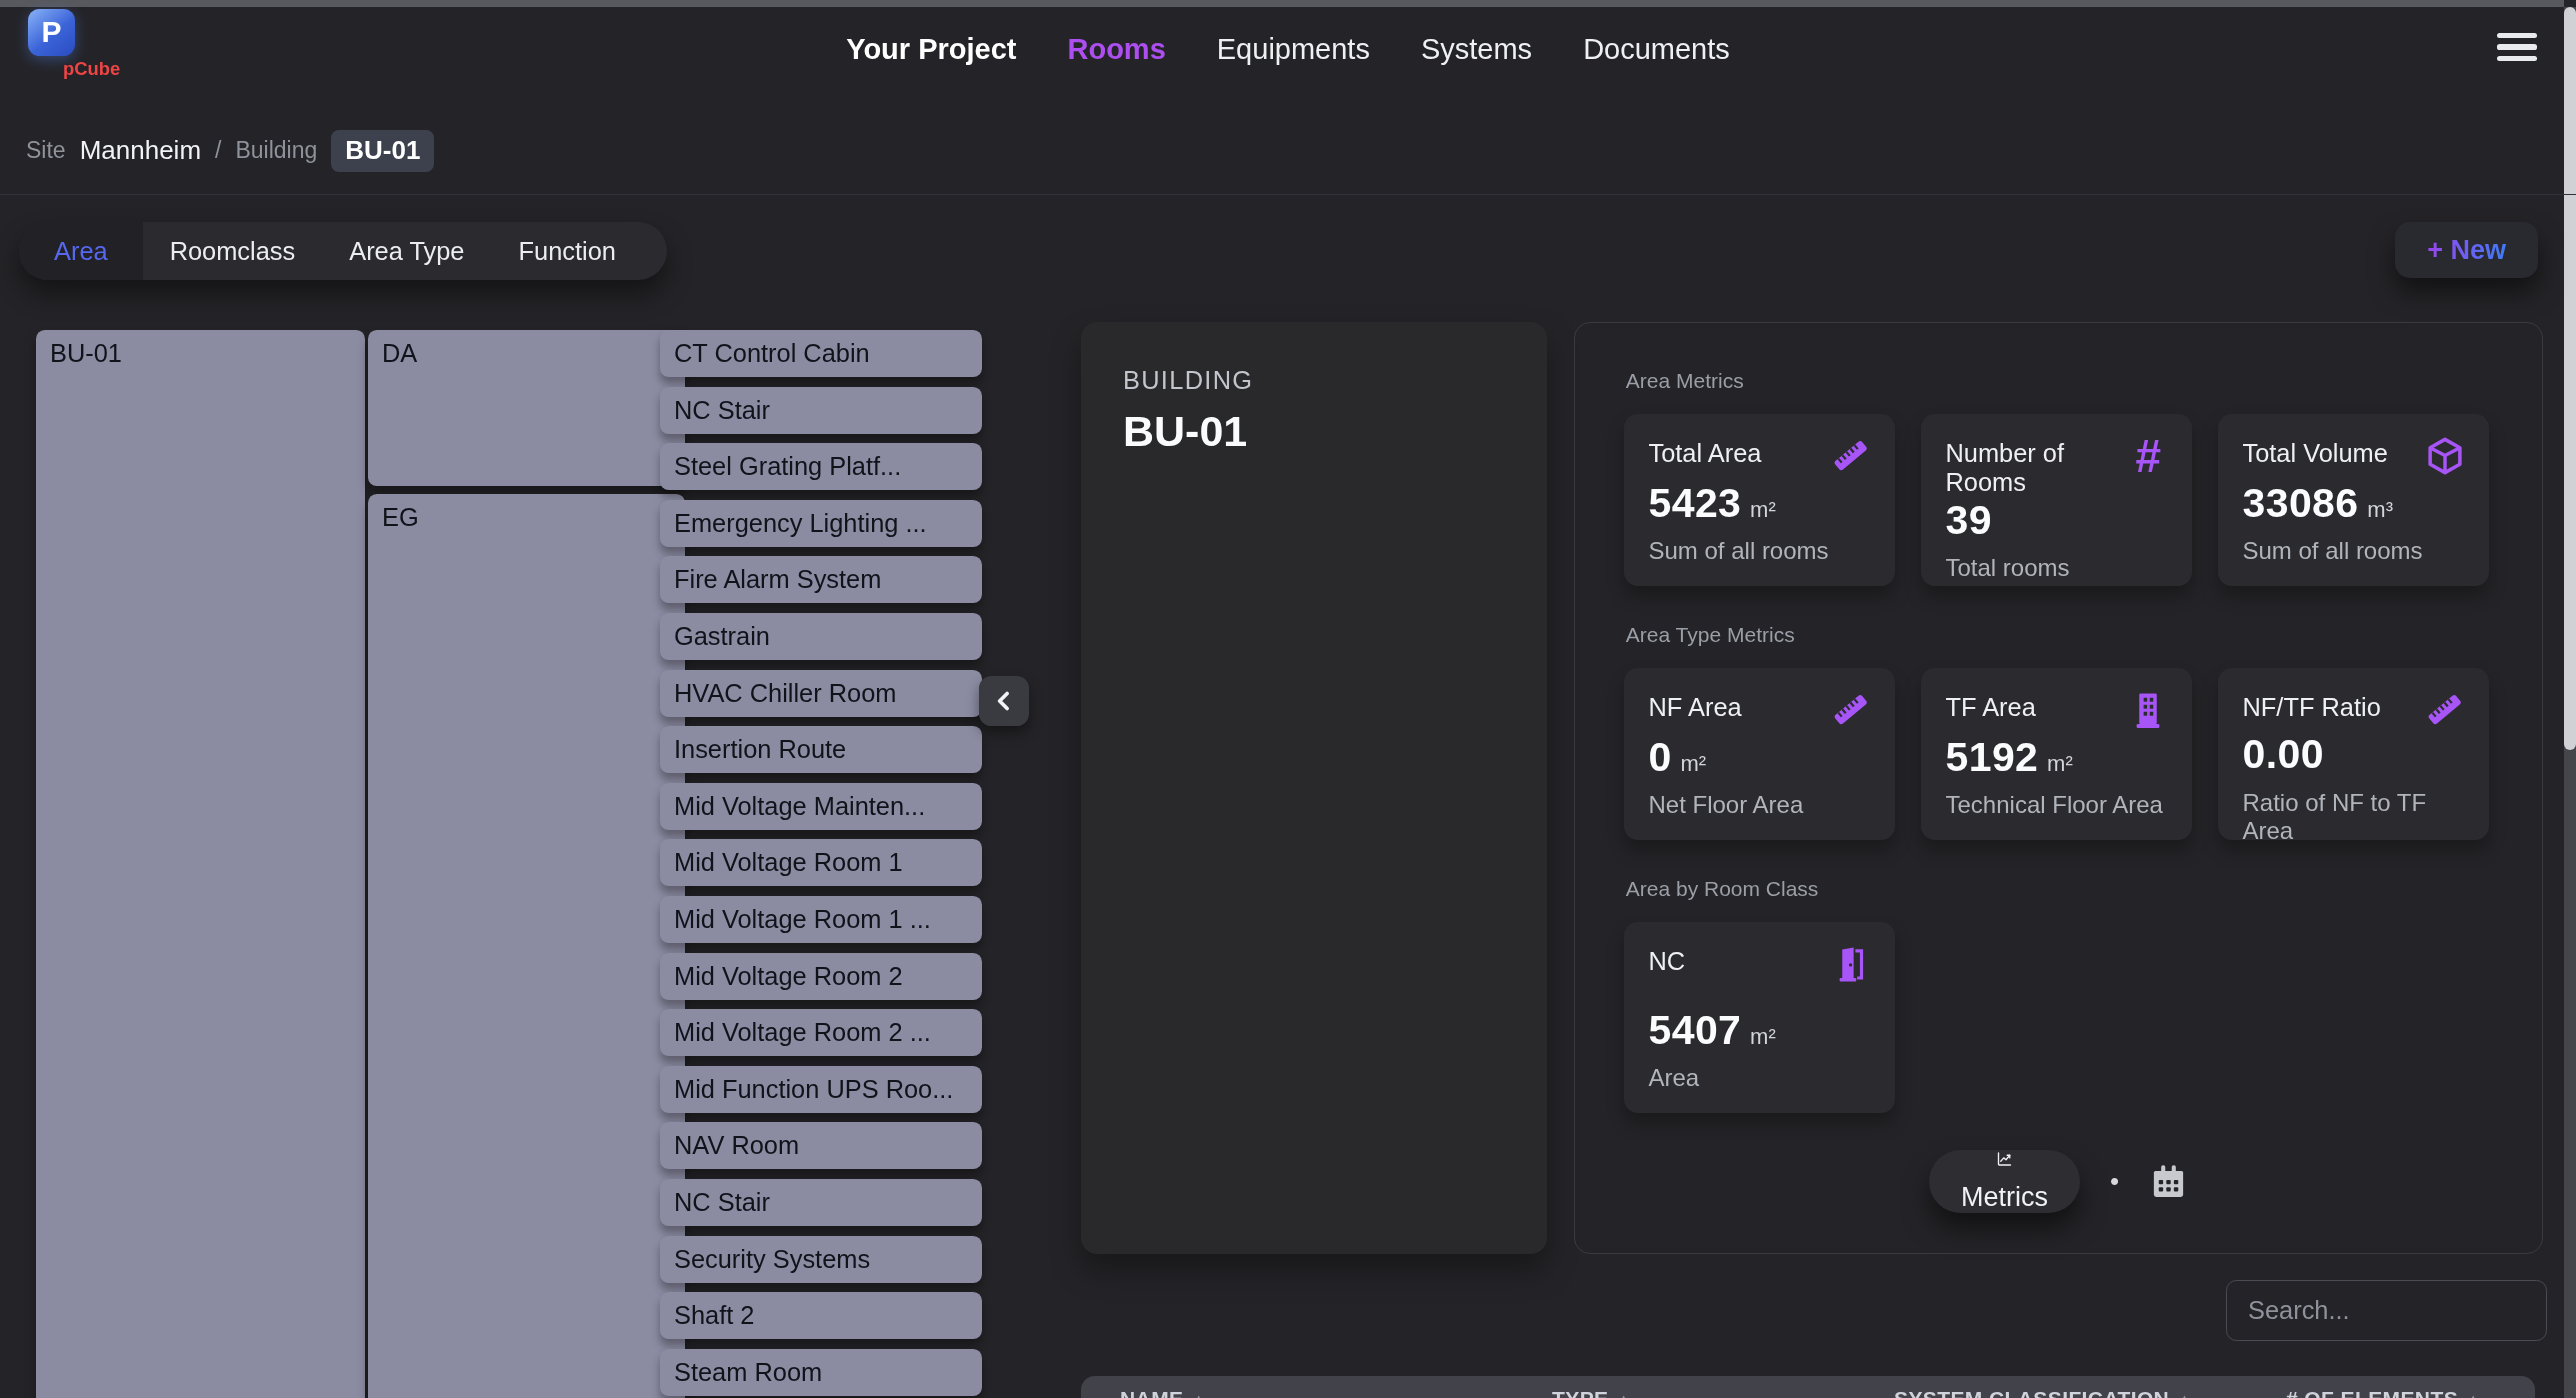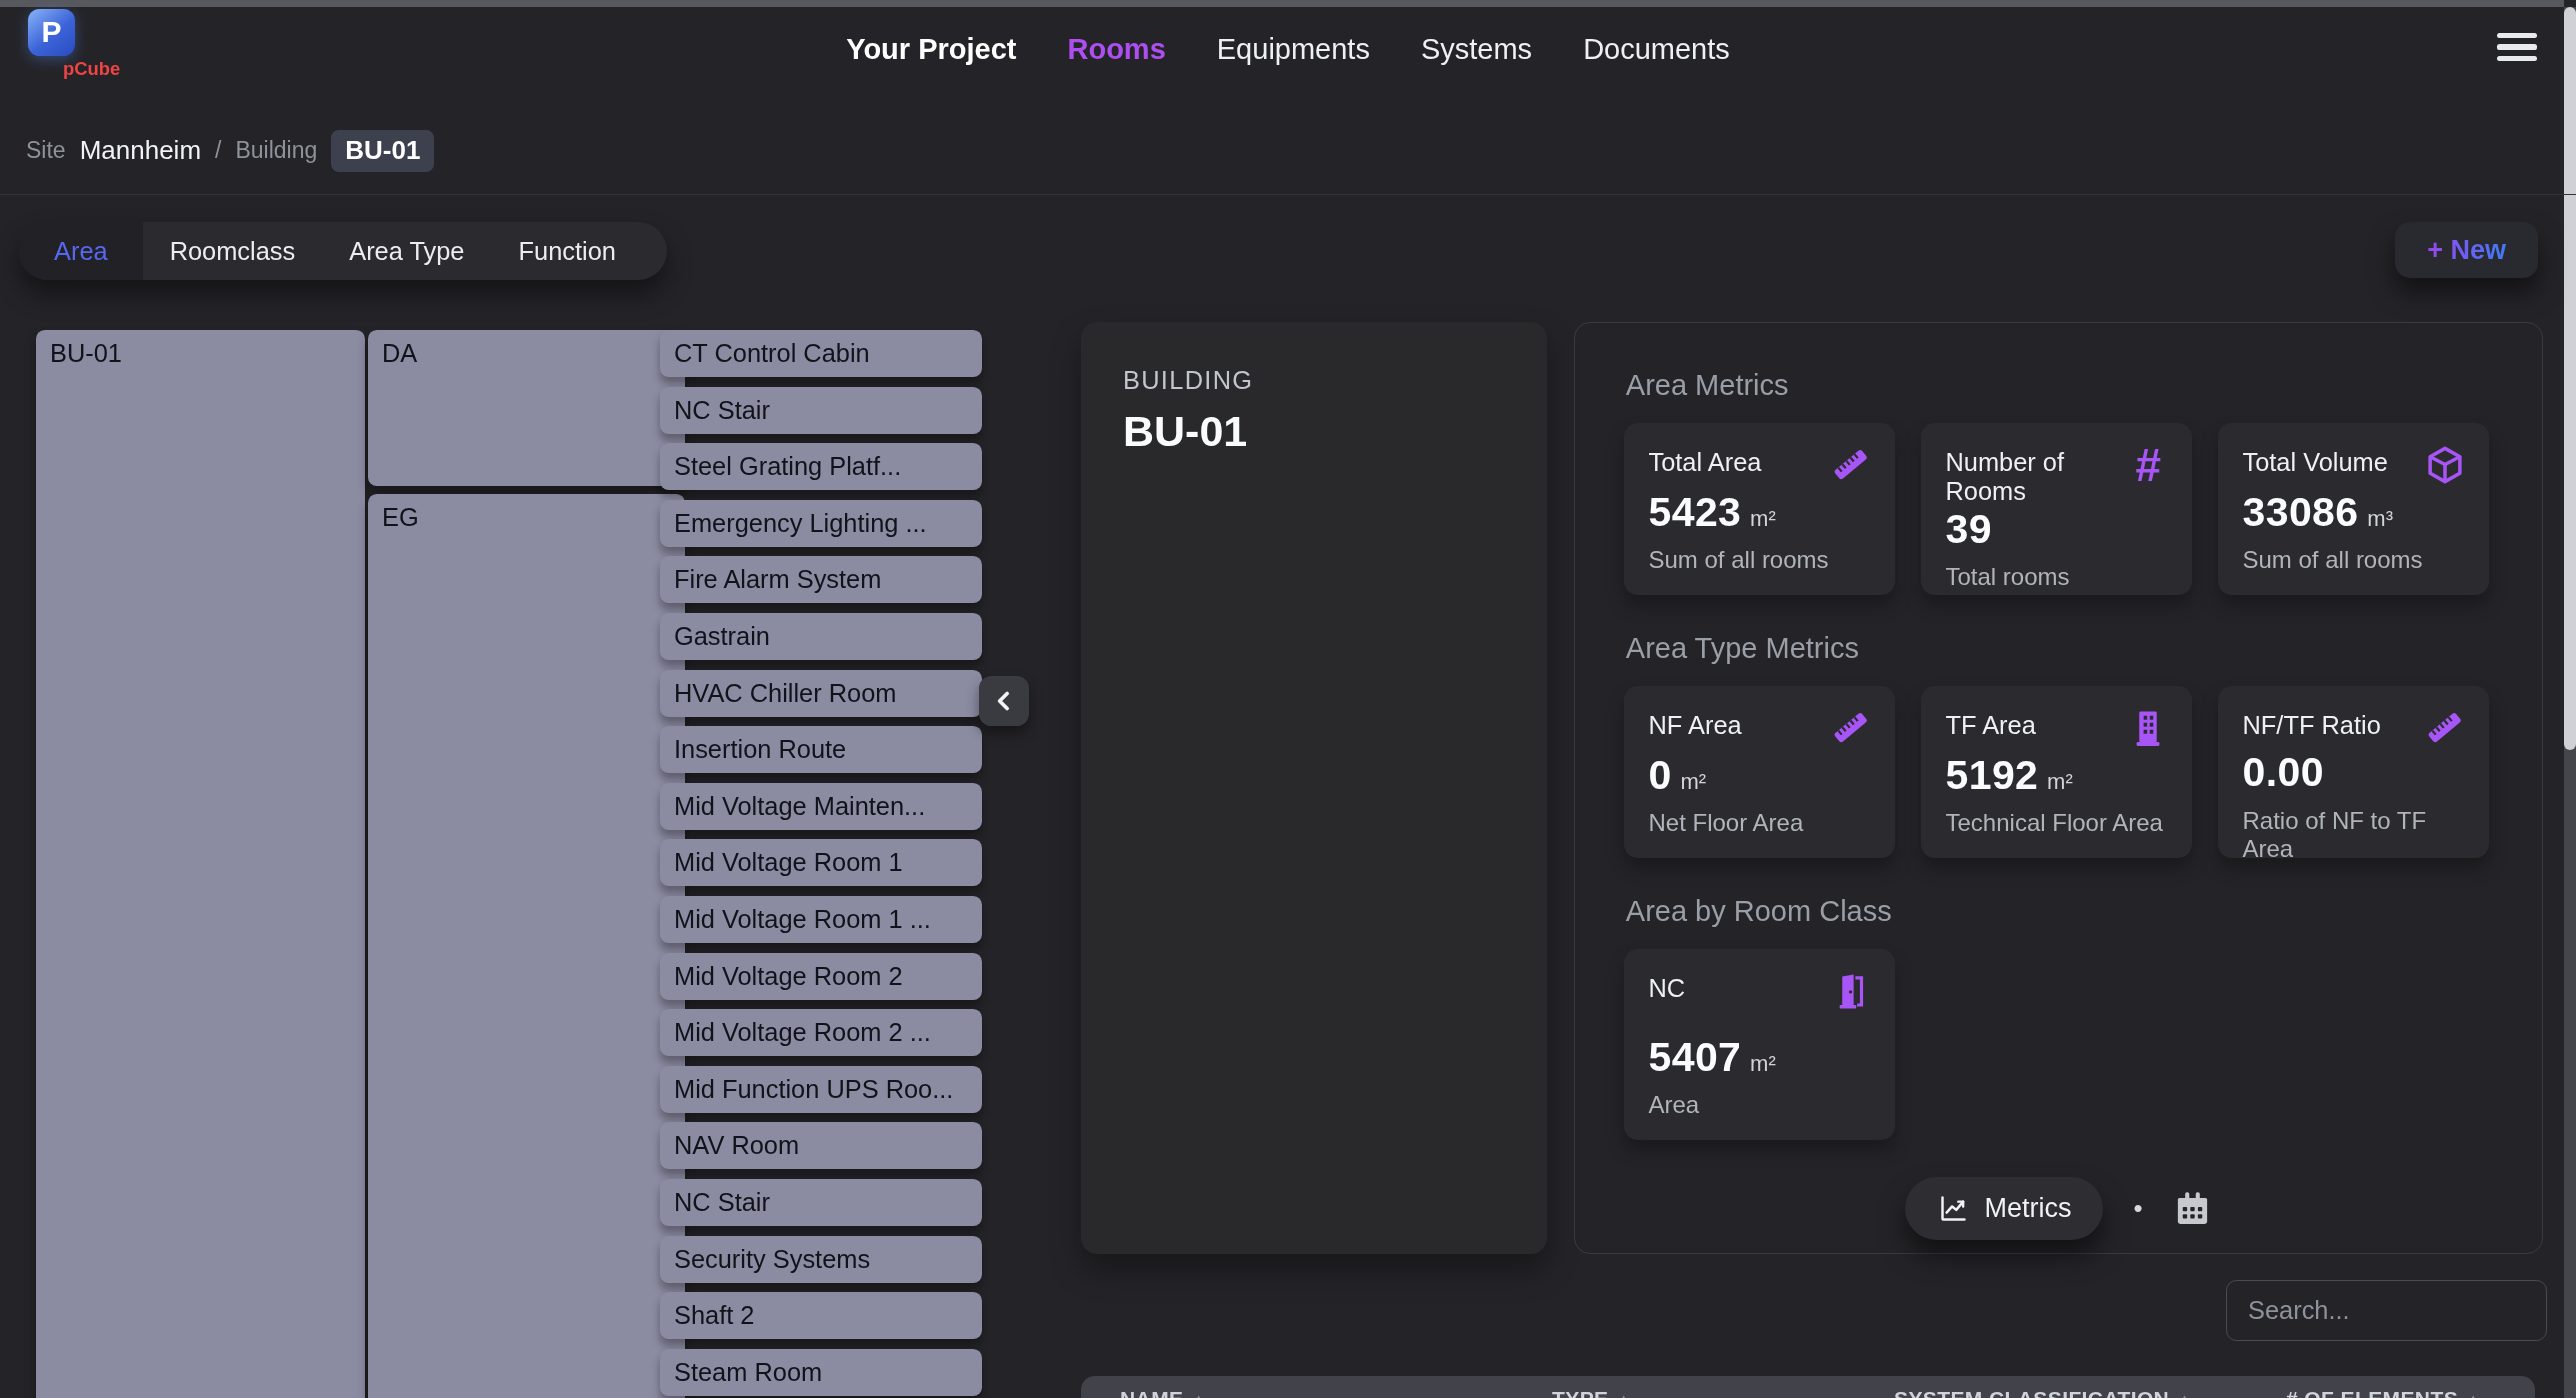--- a/index.html
+++ b/index.html
@@ -61,38 +61,38 @@
 
   
   .detail-panel{position:absolute;left:1081px;top:322px;width:466px;height:932px;background:#29292c;
     border-radius:16px;box-shadow:0 16px 30px rgba(0,0,0,.35);padding:44px 42px;box-sizing:border-box;}
   .detail-label{font-size:25.4px;letter-spacing:1.3px;color:#c2c5cb;}
   .detail-name{margin-top:12.3px;font-size:43px;font-weight:700;color:#fafbfd;}
 
   
   .metrics-panel{position:absolute;left:1574px;top:322px;width:969px;height:932px;border:0.9px solid #3a3b41;
     border-radius:16px;box-sizing:border-box;padding:46px 49px 0;}
-  .sec-title{font-size:29px;color:#9a9ea6;margin:0 0 21px 1.8px;}
+  .sec-title{font-size:21px;color:#9a9ea6;margin:0 0 21px 1.8px;}
   .card-row{display:flex;gap:26px;margin-bottom:37px;}
   .mcard{width:271px;height:172px;background:#2b2b2f;border-radius:14px;box-shadow:0 10.5px 17.5px rgba(0,0,0,.28);
     padding:24.5px 24.5px 21px;box-sizing:border-box;display:flex;flex-direction:column;}
   .mcard.tall{height:191px;}
   .mc-top{display:flex;justify-content:space-between;align-items:flex-start;}
   .mc-label{font-size:25.4px;color:#eef0f3;}
   .mc-icon{color:var(--accent_purple);width:42px;height:42px;flex:none;display:flex;align-items:center;justify-content:center;margin:-3.5px -1.8px 0 7px;}
   .mc-icon svg{width:42px;height:42px;}
   .hash-glyph{font-size:46px;font-weight:700;line-height:39px;color:var(--accent_purple);}
   .mc-value{margin-top:auto;display:flex;align-items:baseline;gap:8.8px;}
   .mc-value .v{font-size:41px;font-weight:700;color:#fbfcfe;letter-spacing:0.4px;}
   .mc-value .u{font-size:22px;color:#d2d4da;}
   .mc-sub{margin-top:10.5px;font-size:24px;color:#b1b4bb;}
   .metrics-footer{display:flex;align-items:center;justify-content:center;gap:30px;}
   .metrics-btn{height:63px;padding:0 32px;border:none;border-radius:32px;background:#2d2d32;
     box-shadow:0 16px 26px rgba(0,0,0,.5);color:#f1f2f5;font-size:27px;font-weight:500;
-    display:flex;align-items:center;gap:14px;cursor:pointer;font-family:inherit;}
+    display:flex;align-items:center;gap:14px;cursor:pointer;font-family:inherit;flex-direction:column;}
   .metrics-btn svg{width:33px;height:33px;}
   .dot{color:#d6d8dc;font-size:26px;}
   .cal-btn{border:none;background:none;padding:0;cursor:pointer;color:#c7c9cf;display:flex;}
   .cal-btn svg{width:39px;height:39px;}
 
   
   .search{position:absolute;left:2226px;top:1280px;width:321px;height:61px;box-sizing:border-box;background:transparent;
     border:1.8px solid #4a4b53;border-radius:10.5px;color:#e6e8ec;font-size:25.4px;padding:0 21px;font-family:inherit;outline:none;}
   .search::placeholder{color:#8f929b;}
   .table-header{position:absolute;left:1081px;top:1376px;width:1454px;height:61px;background:#41424a;border-radius:14px 14px 0 0;}

